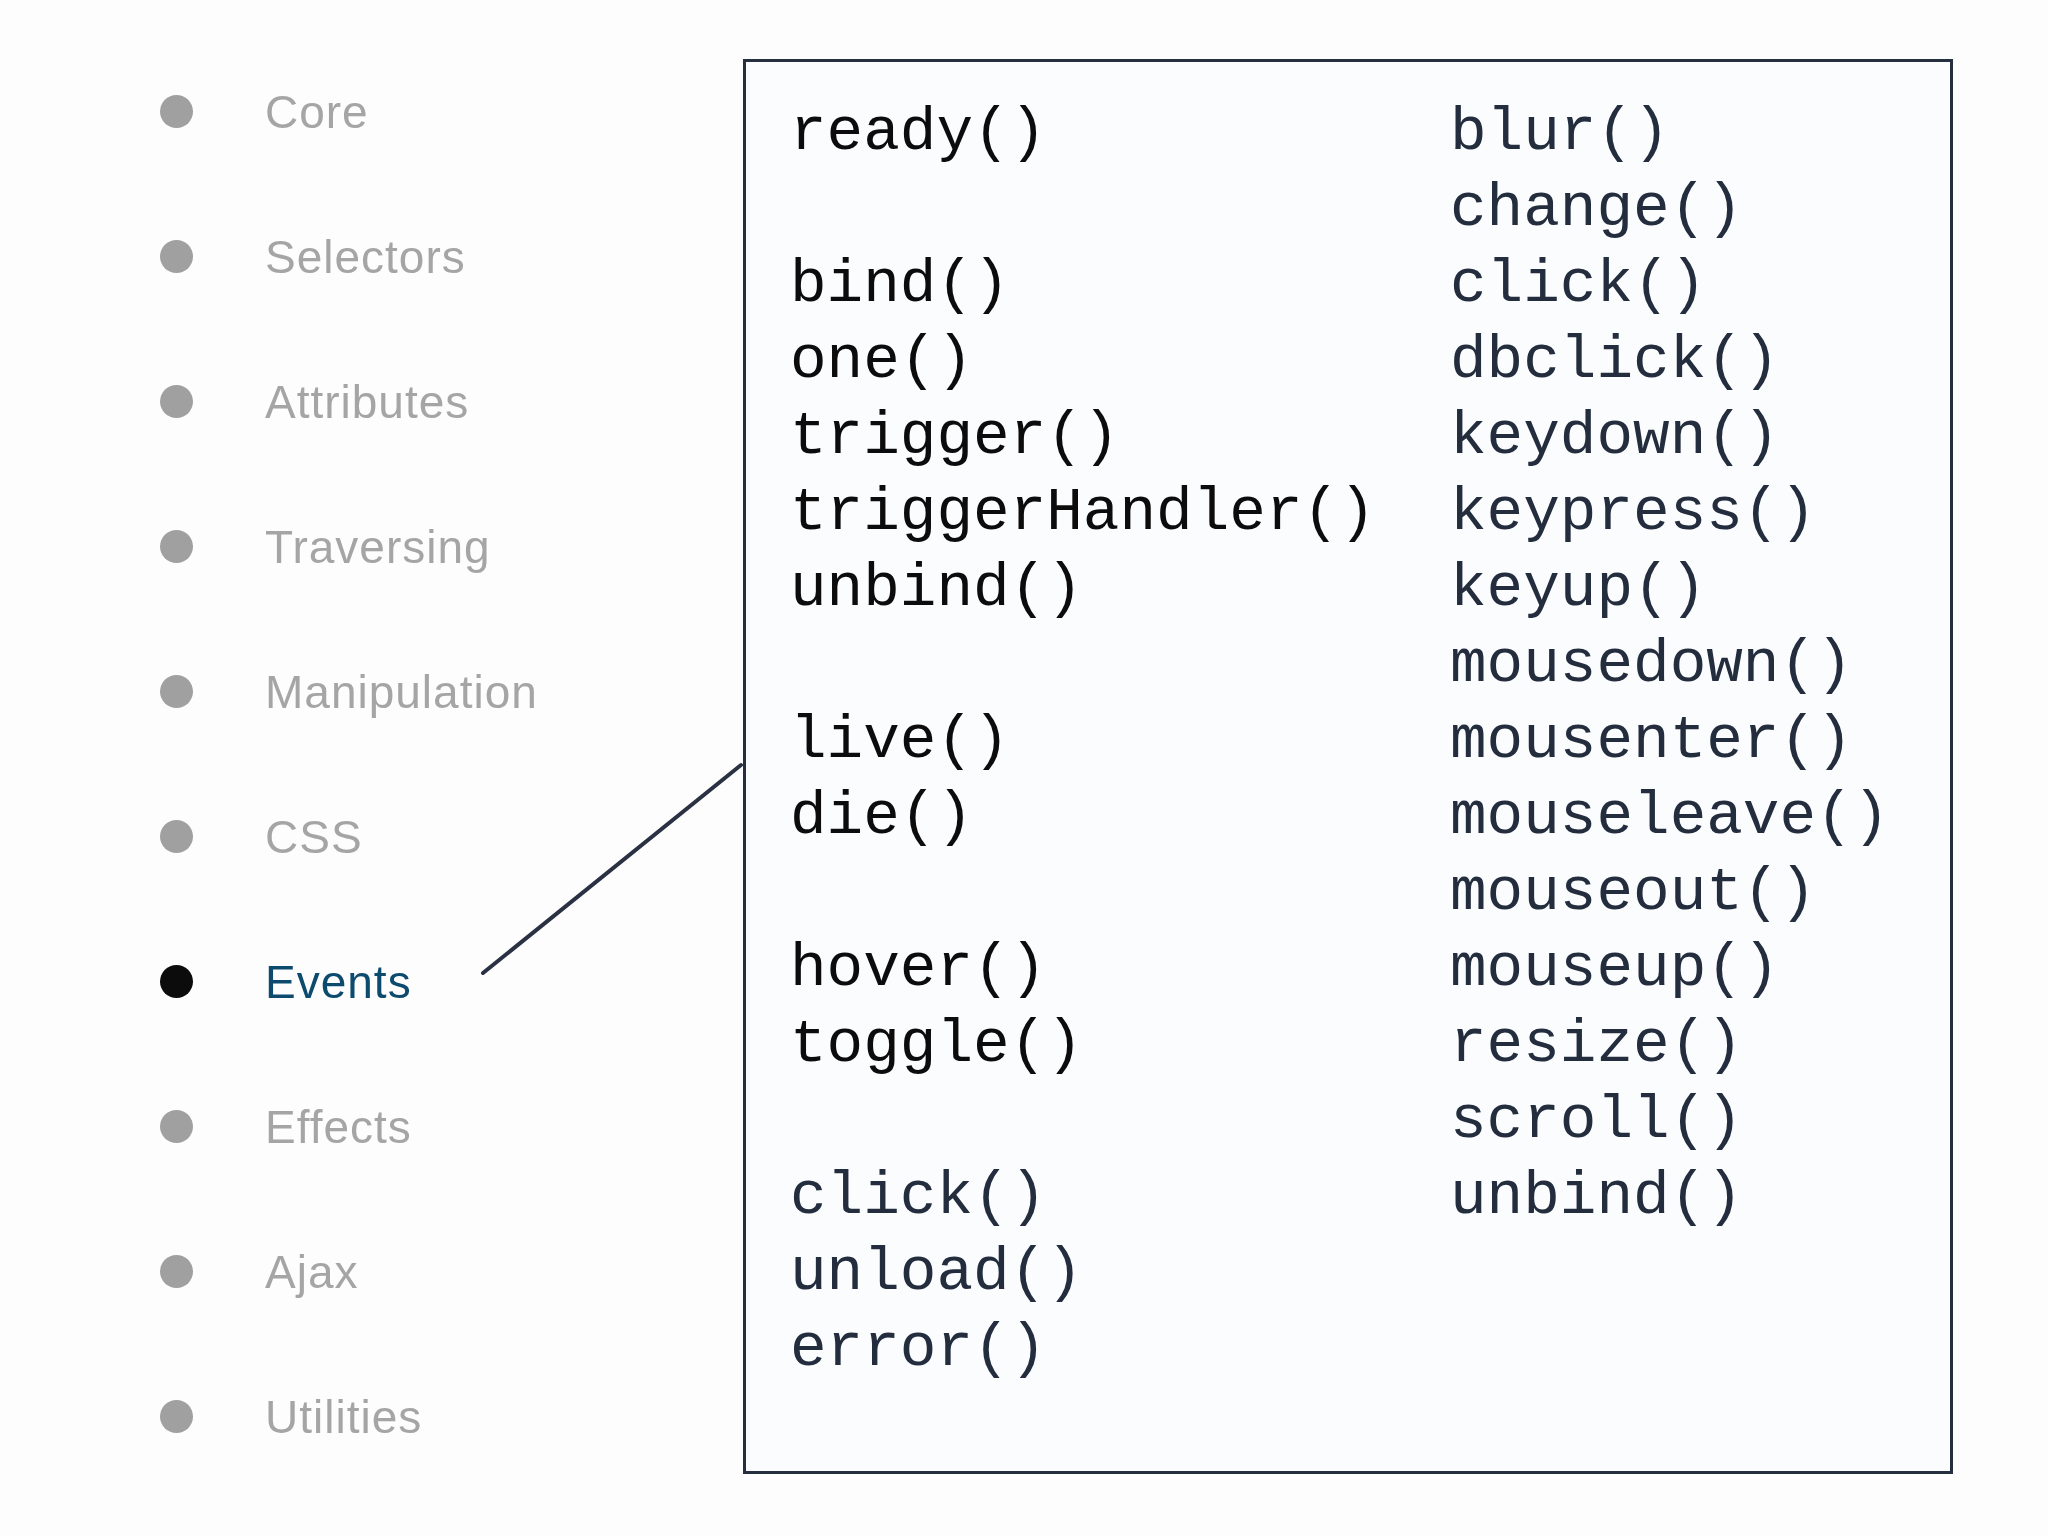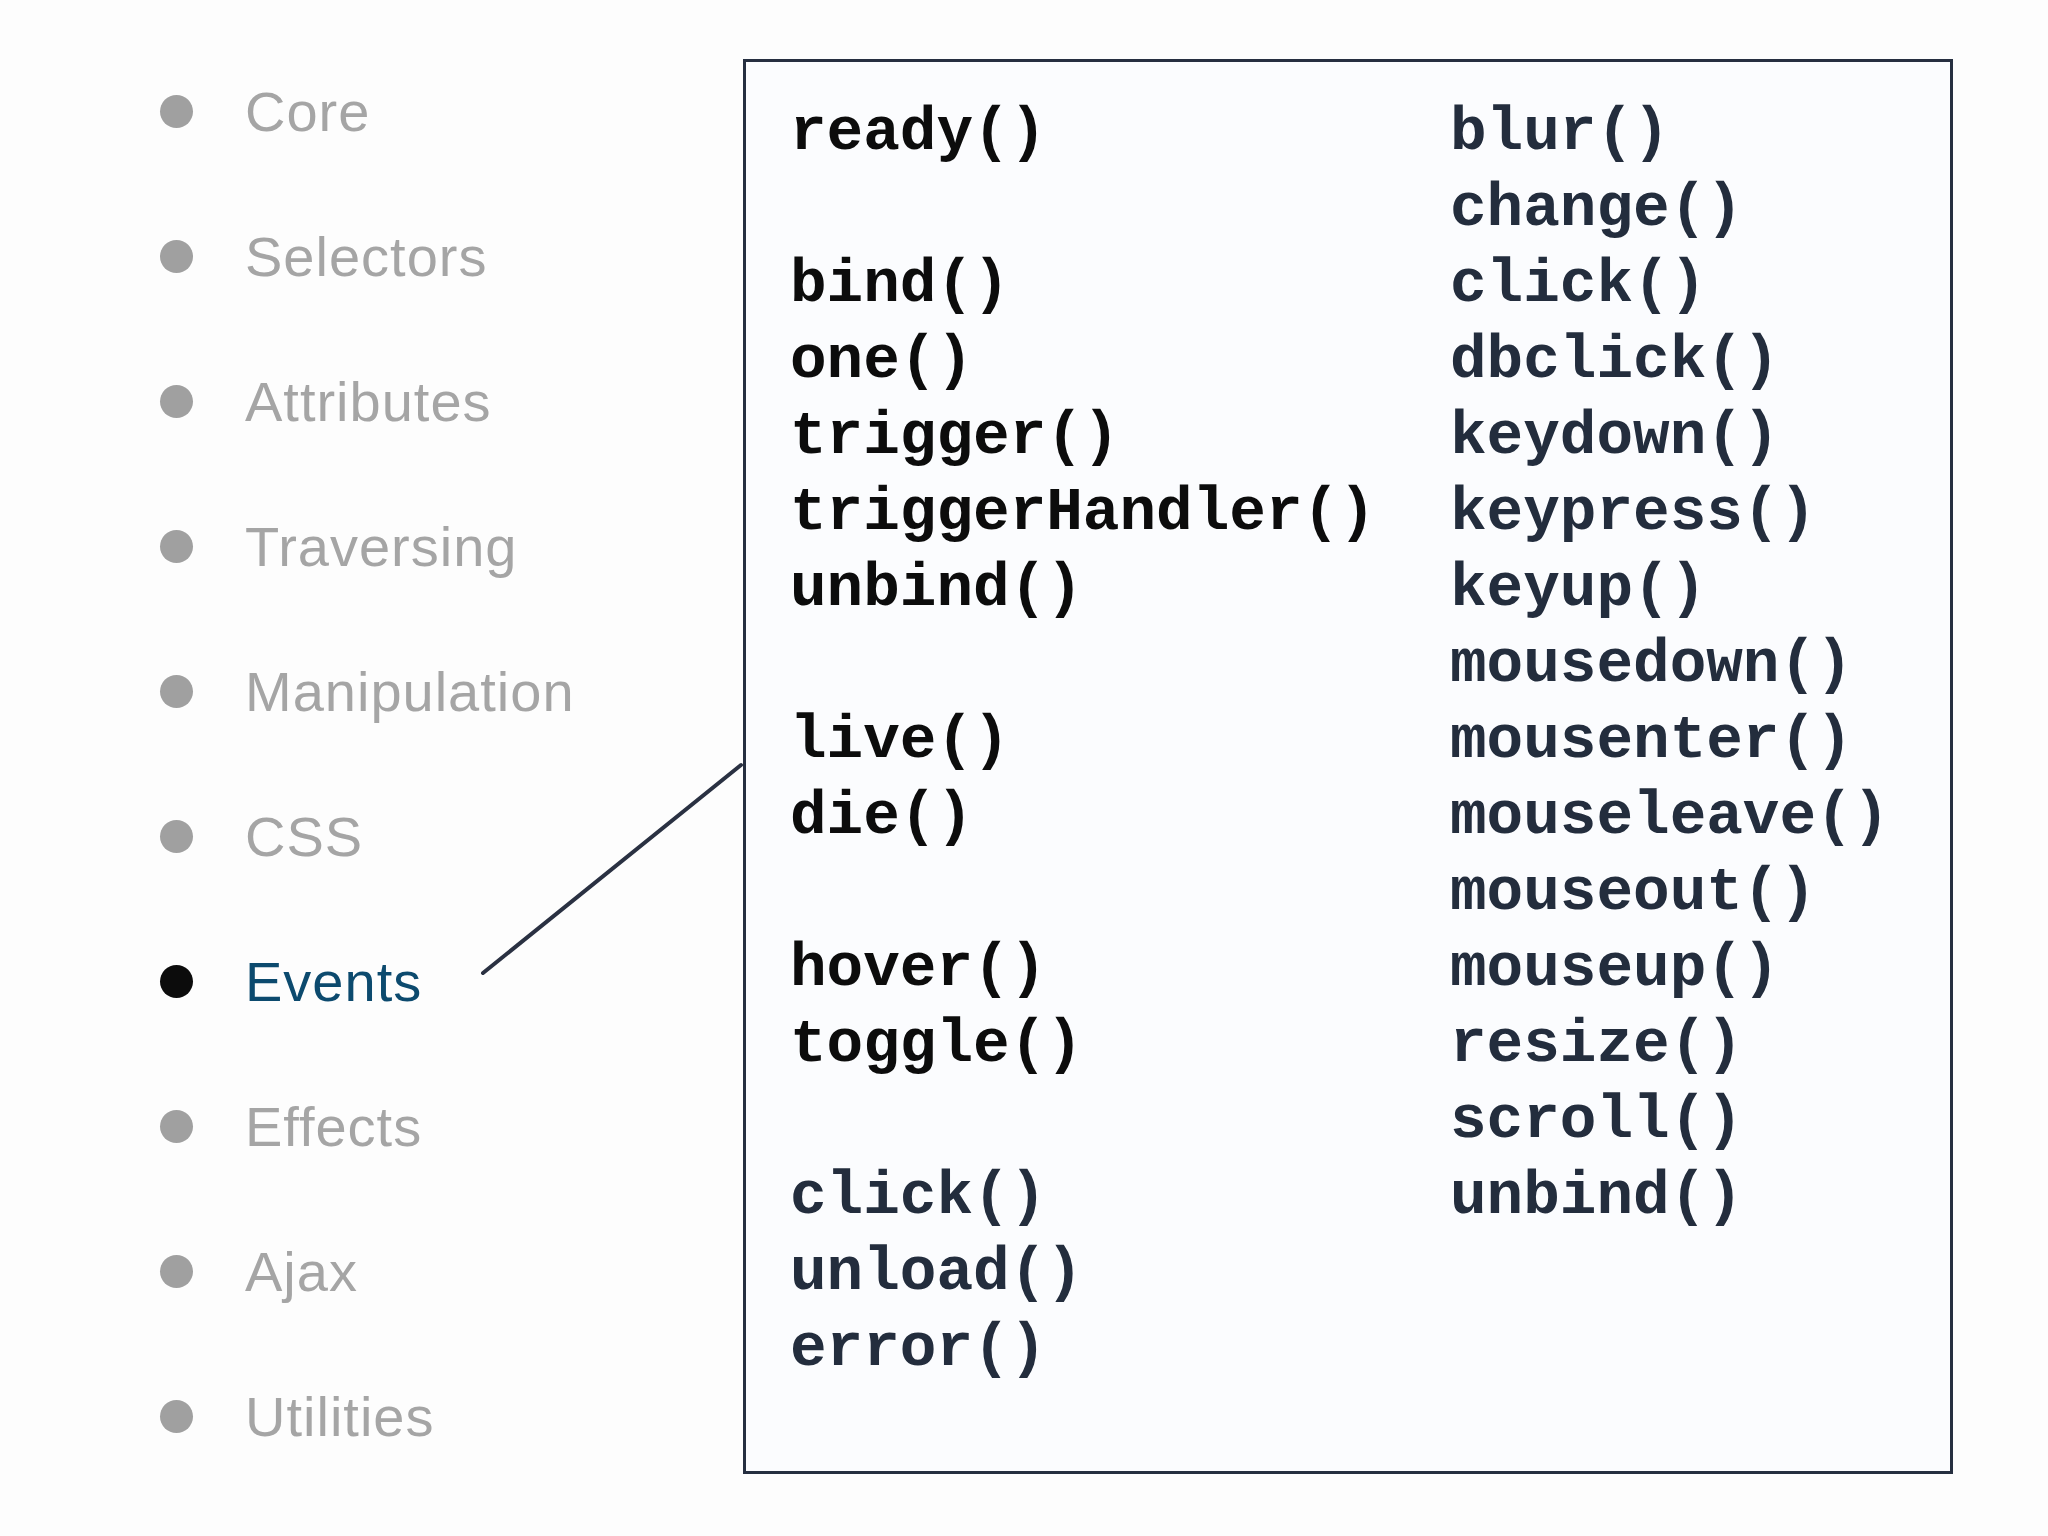--- a/index.html
+++ b/index.html
@@ -17,41 +17,41 @@
   .side-item{
     height:145px;
     display:flex;align-items:center;
   }
   .side-bullet{
     width:33px;height:33px;border-radius:50%;
     background:#a0a0a0;flex:0 0 33px;
     margin-left:22px;
   }
   .side-label{
-    margin-left:52px;
-    font-size:56px;
+    margin-left:72px;
+    font-size:46px;
     font-weight:400;
     letter-spacing:1px;
     color:#a5a5a5;
     white-space:nowrap;
   }
   .side-item.active .side-bullet{background:#0c0c0c;}
   .side-item.active .side-label{color:#0c4a6e;}
   
   .methods-box{
     position:absolute;
     left:743px;top:59px;
     width:1204px;height:1409px;
     border:3px solid #262f40;
     background:#fbfcfe;
   }
   .method-col{
     position:absolute;top:33px;
     font-family:"Liberation Mono", monospace;
-    font-weight:bold;
+    font-weight:normal;
     font-size:61px;
   }
   .method-col.left{left:44px;}
   .method-col.right{left:704px;}
   .method-line{
     height:76px;line-height:76px;
     white-space:pre;
   }
   .tone-black{color:#0c0c0c;}
   .tone-navy{color:#232d3d;}

